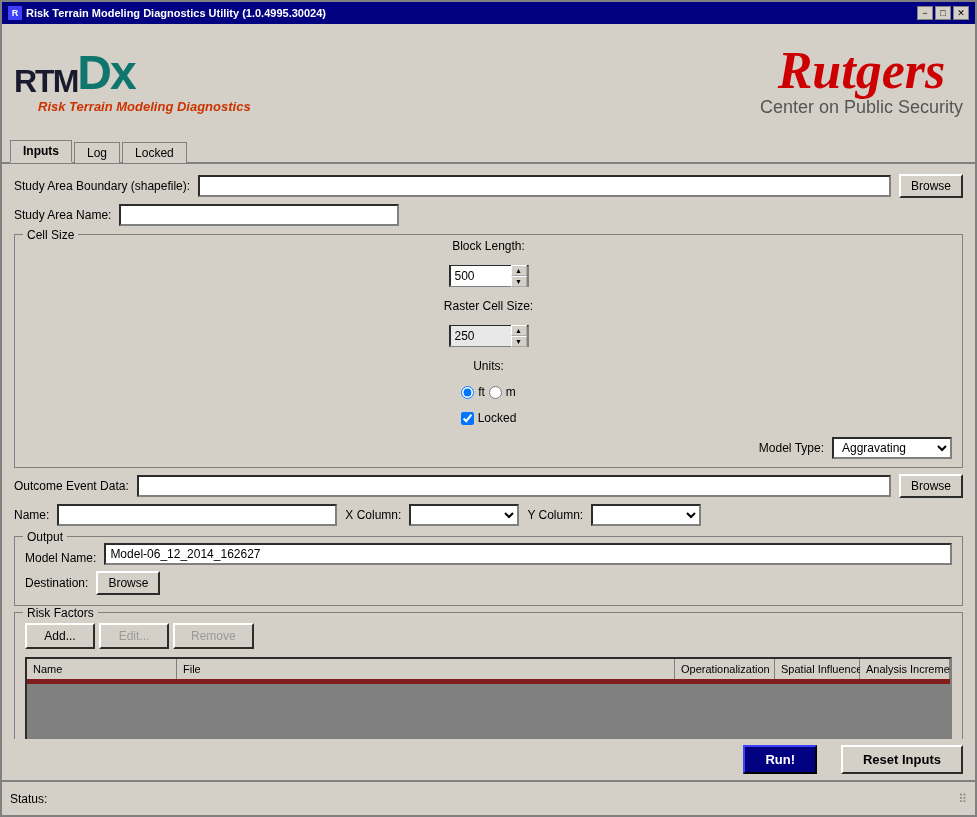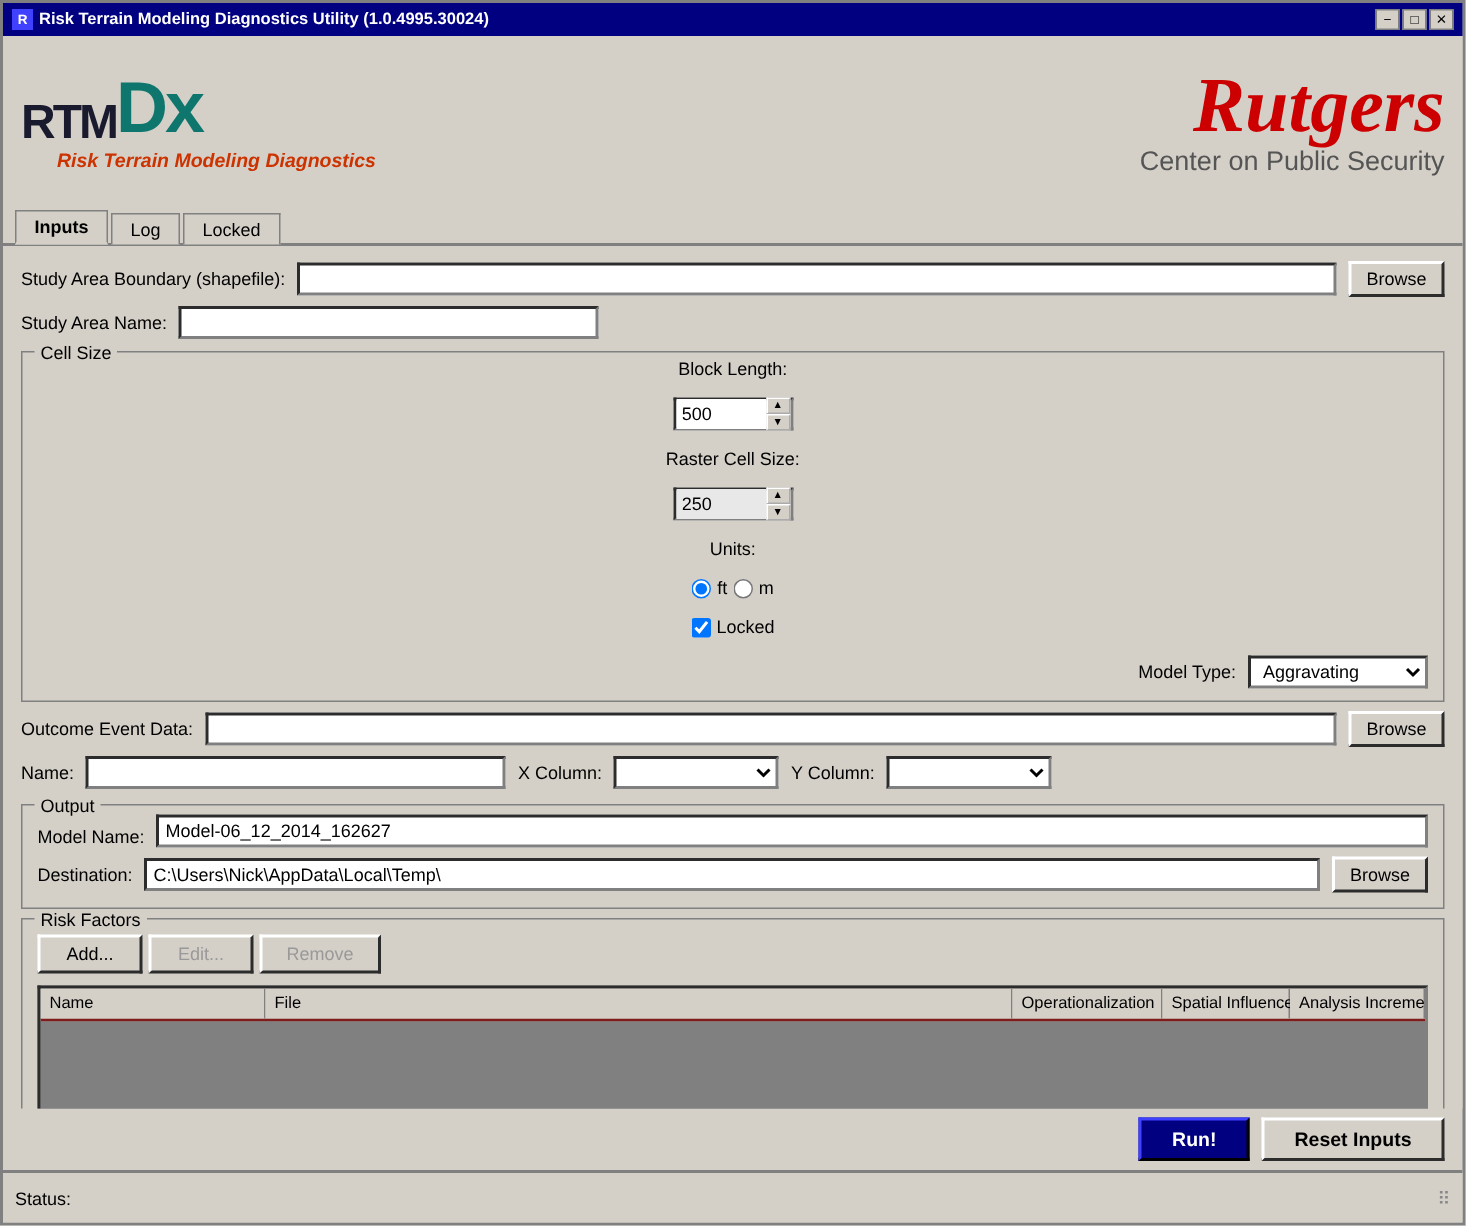--- a/index.html
+++ b/index.html
@@ -110,20 +110,21 @@
     #rutgers-area {
       text-align: right;
     }
     #rutgers-title {
       font-size: 52px;
       font-weight: 900;
       color: #cc0000;
       font-family: Georgia, serif;
       font-style: italic;
       line-height: 1;
+      text-align: center;
     }
     #rutgers-subtitle {
       font-size: 18px;
       color: #555;
       text-align: right;
     }
     #tabs-bar {
       background: #d4d0c8;
       display: flex;
       align-items: flex-end;
@@ -261,21 +262,21 @@
       border: 2px inset #808080;
       background: #808080;
       overflow: hidden;
       display: flex;
       flex-direction: column;
       min-height: 160px;
     }
     .risk-table-header {
       display: flex;
       background: #d4d0c8;
-      border-bottom: 2px solid #7f1d1d;
+      border-bottom: 5px solid #7f1d1d;
     }
     .risk-table-header-cell {
       padding: 4px 6px;
       font-size: 11px;
       border-right: 1px solid #808080;
       background: #d4d0c8;
       white-space: nowrap;
     }
     .risk-table-body {
       flex: 1;
@@ -288,21 +289,21 @@
       align-items: center;
       justify-content: space-between;
       padding: 2px 8px;
       height: 35px;
       flex-shrink: 0;
     }
     #bottom-bar {
       display: flex;
       align-items: center;
       justify-content: flex-end;
-      gap: 8px;
+      gap: 24px;
       padding: 6px 12px;
       flex-shrink: 0;
     }
     .action-btn {
       background: #d4d0c8;
       border: 2px outset #fff;
       border-right-color: #808080;
       border-bottom-color: #808080;
       padding: 5px 20px;
       cursor: pointer;
@@ -472,21 +473,20 @@
     </div>
 
     <div class="output-group">
       <span class="output-title">Output</span>
       <div class="form-row" style="margin-bottom:6px;align-items:flex-end;">
         <label class="label">Model Name:</label>
         <input type="text" class="text-input" style="flex: 1 1 0%;" value="Model-06_12_2014_162627">
       </div>
       <div class="form-row">
         <label class="label">Destination:</label>
-        <input type="text" class="text-input" style="flex: 1 1 0%;" value="C:\Users\Nick\AppData\Local\Temp\">
         <button class="browse-btn">Browse</button>
       </div>
     </div>
 
     <div class="risk-factors-outer" style="flex:1;">
       <span class="risk-factors-title">Risk Factors</span>
       <div class="risk-buttons">
         <button class="risk-btn">Add...</button>
         <button class="risk-btn disabled" disabled="">Edit...</button>
         <button class="risk-btn disabled" disabled="">Remove</button>

